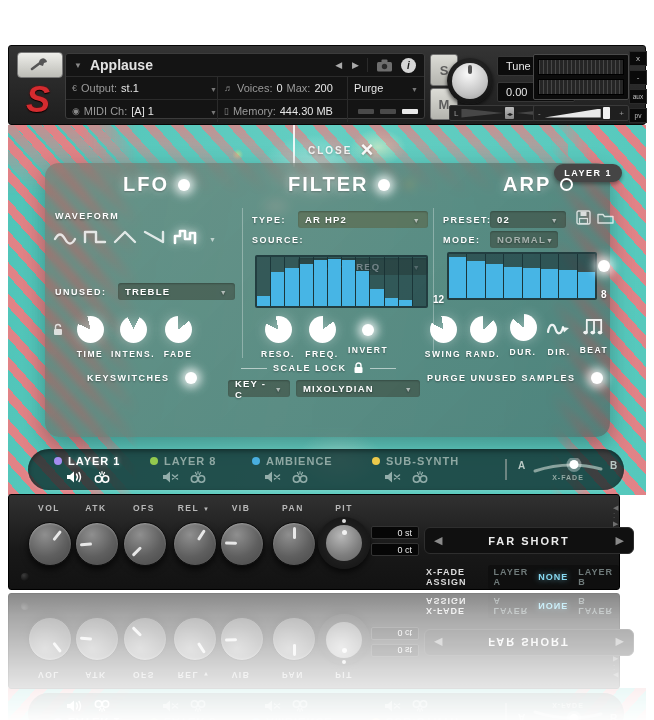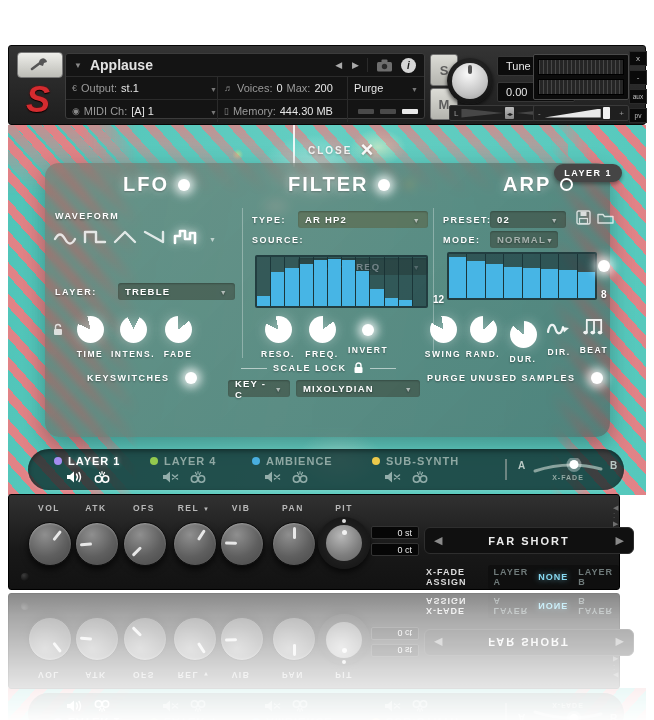--- a/index.html
+++ b/index.html
@@ -277,21 +277,21 @@
             <path d="M2 15 L12 5 L22 15" stroke="#fff" stroke-width="2.4" fill="none" stroke-linecap="round" stroke-linejoin="round"></path>
           </svg>
       <svg class="wave" width="24" height="20" viewBox="0 0 24 20">
             <path d="M2 5 L20 15 M20 5 L20 15" stroke="#fff" stroke-width="2.4" fill="none" stroke-linecap="round"></path>
           </svg>
       <svg class="wave lit" width="26" height="20" viewBox="0 0 26 20">
             <path d="M2 16 V9 H7 V4 H12 V12 H17 V6 H22 V16" stroke="#fff" stroke-width="2.6" fill="none" stroke-linecap="round" stroke-linejoin="round"></path>
           </svg>
       <span class="ddcar" style="margin-left:4px;"></span>
     </div>
-    <div class="plabel abs" style="left:10px;top:124px;">LAYER:</div>
+    <div class="plabel abs" style="left:10px;top:124px;">UNUSED:</div>
     <div class="dd" style="left:73px;top:120px;width:117px;">
       <span>TREBLE</span>
           <span class="ddcar"></span>
     </div>
     <svg class="abs dim" style="left:7px;top:160px;" width="12" height="13" viewBox="0 0 12 13">
           <path d="M3.5 6 V4 a2.5 2.5 0 0 1 5 0" stroke="#fff" stroke-width="1.4" fill="none"></path>
           <rect x="2" y="6" width="8" height="6" rx="1" fill="#fff"></rect>
         </svg>
     <div class="pk" style="left:20px;top:153px;">
       <div class="wknob" style="--a: -40deg;"></div>
@@ -436,21 +436,21 @@
     <div class="led" style="position:absolute;left:553px;top:97px;"></div>
     <div class="gnum" style="left:556px;top:126px;">8</div>
     <div class="pk" style="left:373px;top:153px;">
       <div class="wknob" style="--a: -35deg;"></div>
       <span class="plabel">SWING</span>
     </div>
     <div class="pk" style="left:413px;top:153px;">
       <div class="wknob" style="--a: 22deg;"></div>
       <span class="plabel">RAND.</span>
     </div>
-    <div class="pk" style="left:453px;top:158px;">
+    <div class="pk" style="left:453px;top:151px;">
       <div class="wknob" style="--a: -25deg;"></div>
       <span class="plabel">DUR.</span>
     </div>
     <div class="pk" style="left:489px;top:156px;">
       <svg width="26" height="20" viewBox="0 0 26 20">
             <path d="M2 13 C3.5 4 8 4 9.5 10 C11 16 15.5 16 17 8" stroke="#fff" stroke-width="2.2" fill="none" stroke-linecap="round" opacity=".9"></path>
             <path d="M16 8 L23 9 L18 13.5 Z" fill="#fff" opacity=".9"></path>
           </svg>
       <span class="plabel" style="margin-top:2px;">DIR.</span>
     </div>
@@ -483,21 +483,21 @@
         <svg width="18" height="14" viewBox="0 0 18 14">
               <circle cx="5.5" cy="9" r="3.2" stroke="#fff" stroke-width="1.5" fill="none"></circle>
               <circle cx="12.5" cy="9" r="3.2" stroke="#fff" stroke-width="1.5" fill="none"></circle>
               <path d="M6.5 2.5 l1 2 M11.5 2.5 l-1 2 M9 1.5 v2.5" stroke="#fff" stroke-width="1.2" stroke-linecap="round"></path>
             </svg>
       </div>
     </div>
     <div class="lblock" style="left:122px;">
       <div class="lhead">
             <span class="ldot" style="background: rgb(147, 201, 78);"></span>
-            <span class="lname">LAYER 4</span>
+            <span class="lname">LAYER 8</span>
           </div>
       <div class="licons" style="opacity:.65;">
         <svg width="17" height="14" viewBox="0 0 17 14">
               <path d="M1 5 h3 l4 -3.5 V12.5 L4 9 H1 z" fill="#cfe0dc"></path>
               <path d="M10.5 5 l5 4 M15.5 5 l-5 4" stroke="#cfe0dc" stroke-width="1.5" stroke-linecap="round"></path>
             </svg>
         <svg width="18" height="14" viewBox="0 0 18 14">
               <circle cx="5.5" cy="9" r="3.2" stroke="#cfe0dc" stroke-width="1.5" fill="none"></circle>
               <circle cx="12.5" cy="9" r="3.2" stroke="#cfe0dc" stroke-width="1.5" fill="none"></circle>
               <path d="M6.5 2.5 l1 2 M11.5 2.5 l-1 2 M9 1.5 v2.5" stroke="#cfe0dc" stroke-width="1.2" stroke-linecap="round"></path>

